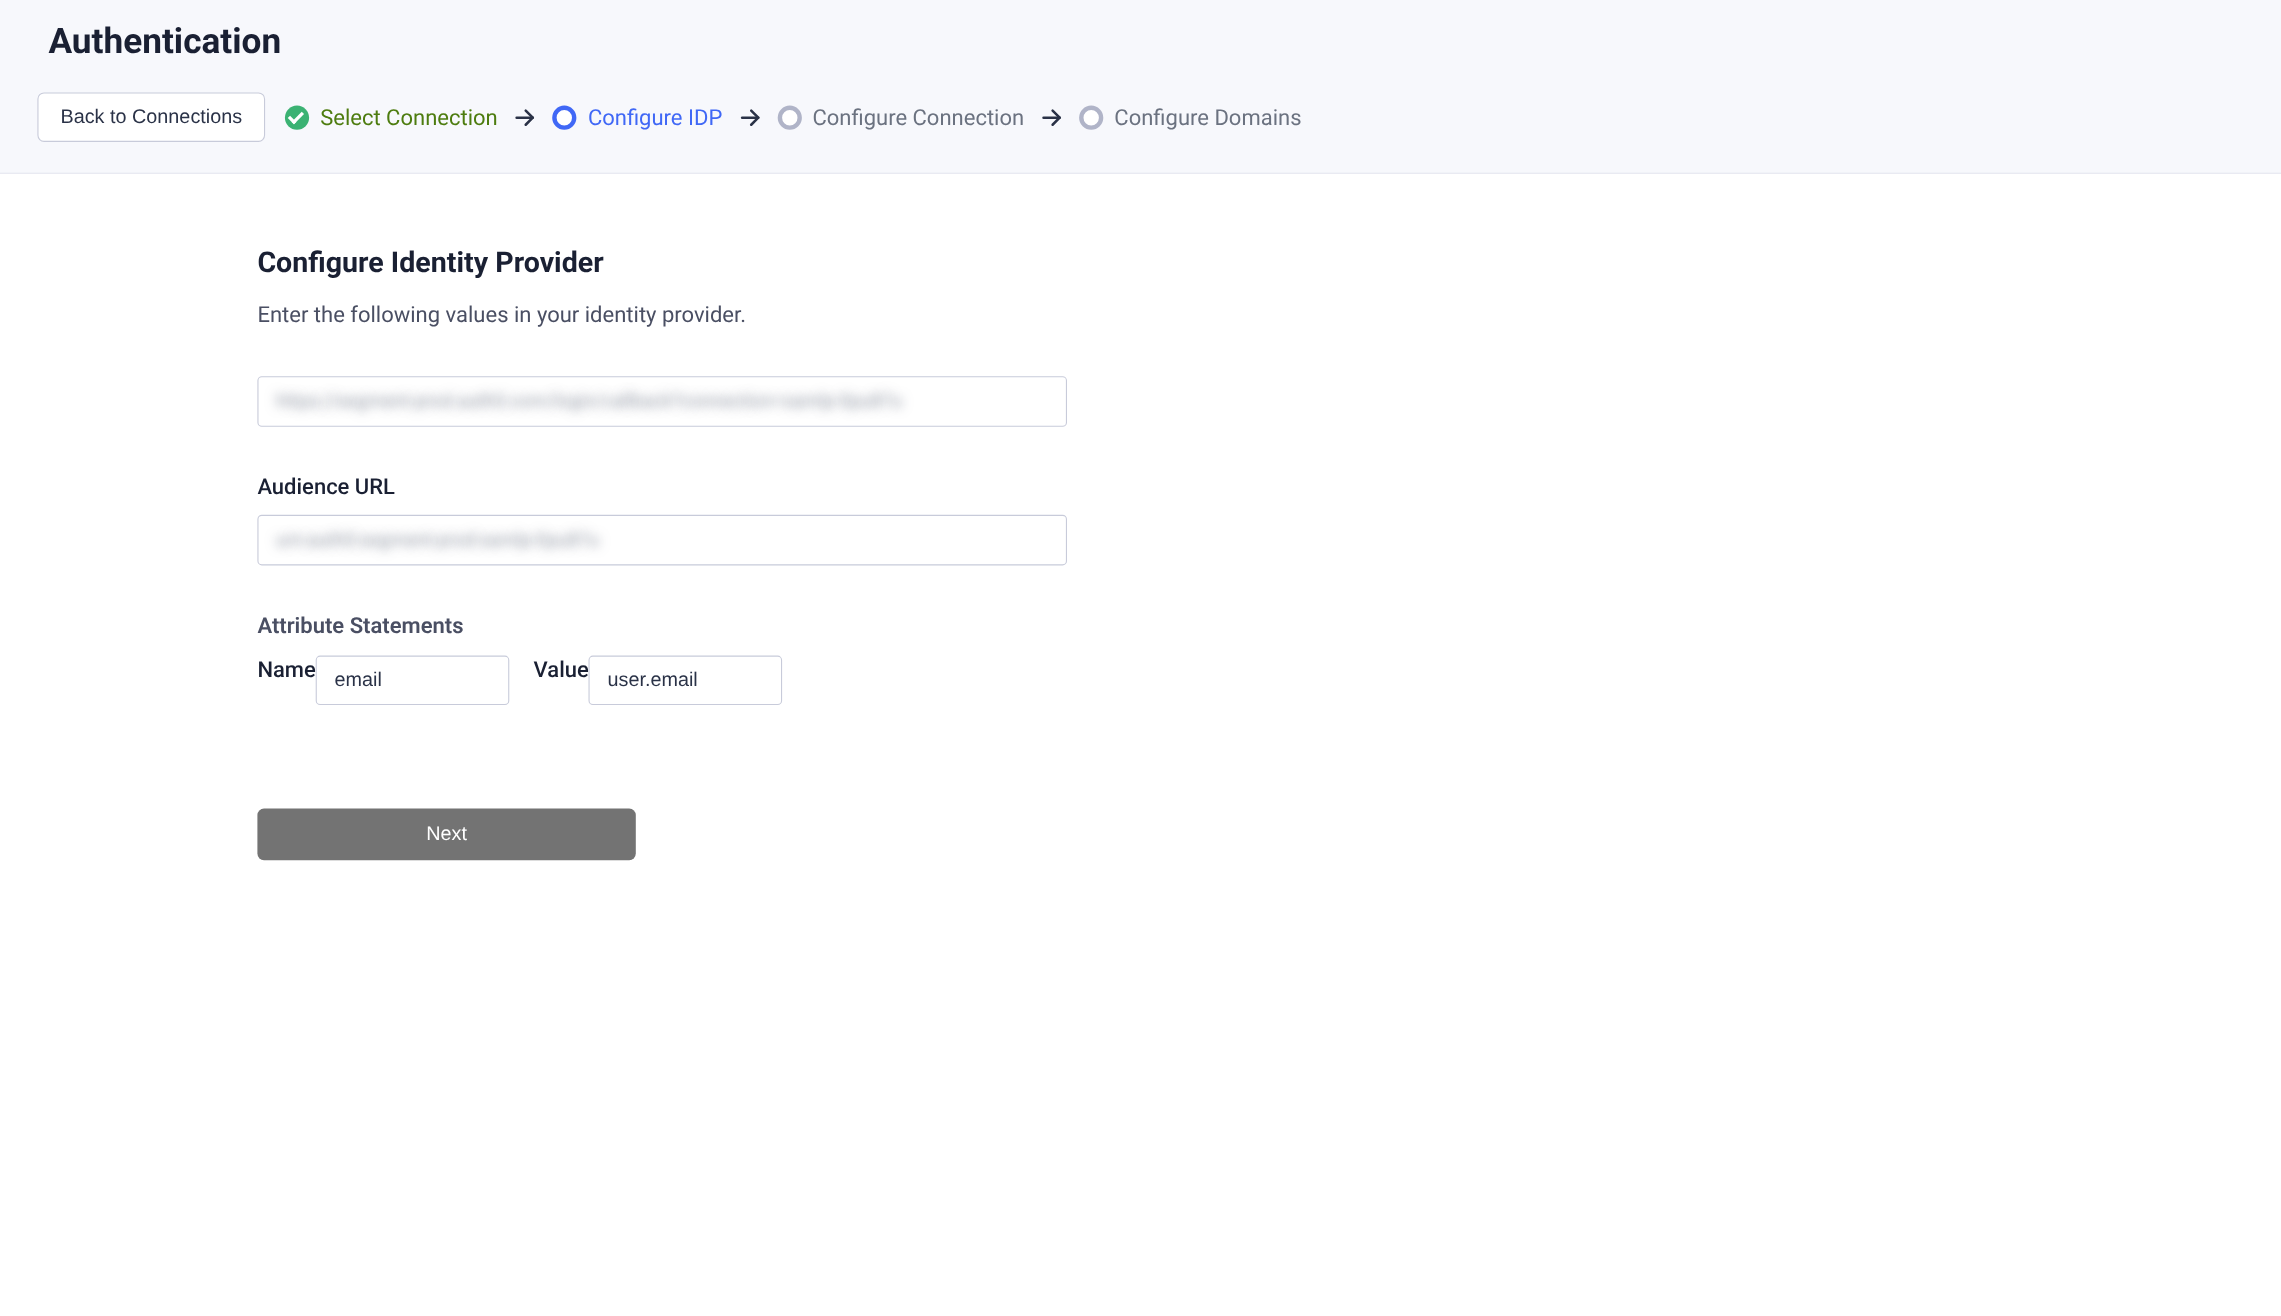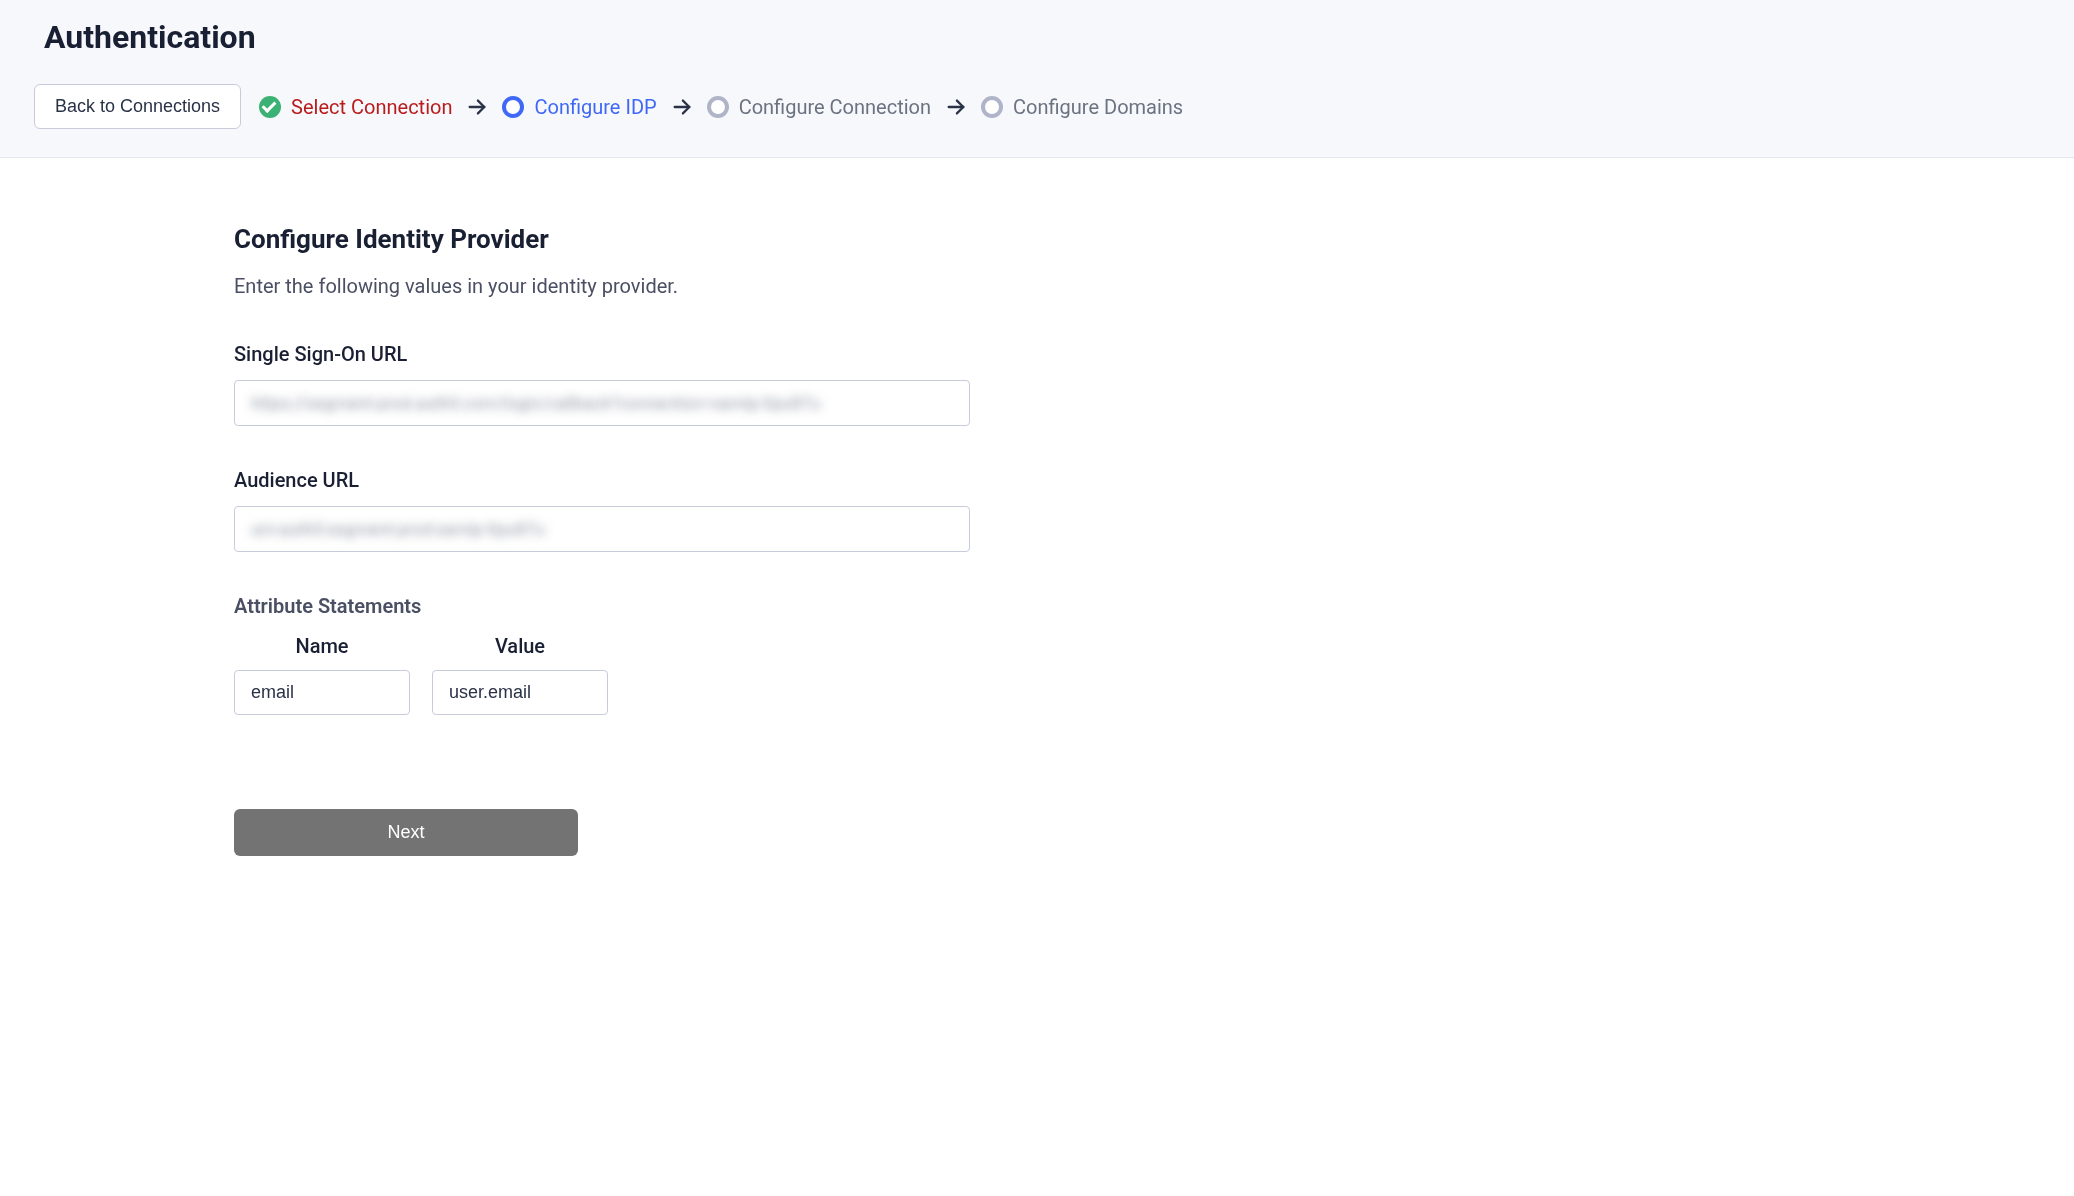--- a/index.html
+++ b/index.html
@@ -85,21 +85,21 @@
       display: flex;
       align-items: center;
       gap: 14px;
     }
     .step {
       display: flex;
       align-items: center;
       gap: 10px;
       font-size: 20px;
     }
-    .step-done .step-label { color: #b91c1c; }
+    .step-done .step-label { color: #4d7c0f; }
     .step-active .step-label { color: #4068f6; }
     .step-pending .step-label { color: #6b7280; }
     .step-circle {
       width: 22px;
       height: 22px;
       border-radius: 50%;
       display: inline-block;
       flex-shrink: 0;
     }
     .step-done .step-circle {
@@ -175,22 +175,20 @@
       font-weight: 600;
       color: #4a4f63;
       margin-bottom: 16px;
     }
     .attr-row {
       display: flex;
       gap: 22px;
     }
     .attr-col {
       display: flex;
-      flex-direction: column;
-      align-items: center;
     }
     .attr-header {
       font-size: 20px;
       font-weight: 500;
       color: #1a2033;
       margin-bottom: 12px;
     }
     .attr-input {
       width: 176px;
       border: 1px solid #c8cbda;
@@ -265,21 +263,20 @@
 
     </div>
   </div>
 </div>
 
 <div class="main-content">
   <h2 class="section-title">Configure Identity Provider</h2>
   <p class="section-desc">Enter the following values in your identity provider.</p>
 
   <div class="field-group">
-    <label class="field-label">Single Sign-On URL</label>
     <div class="text-input blurred">https://segment-prod.auth0.com/login/callback?connection=samlp-0pu87u</div>
   </div>
 
   <div class="field-group">
     <label class="field-label">Audience URL</label>
     <div class="text-input blurred">urn:auth0:segment-prod:samlp-0pu87u</div>
   </div>
 
   <div class="field-group">
     <div class="sub-section-label">Attribute Statements</div>

